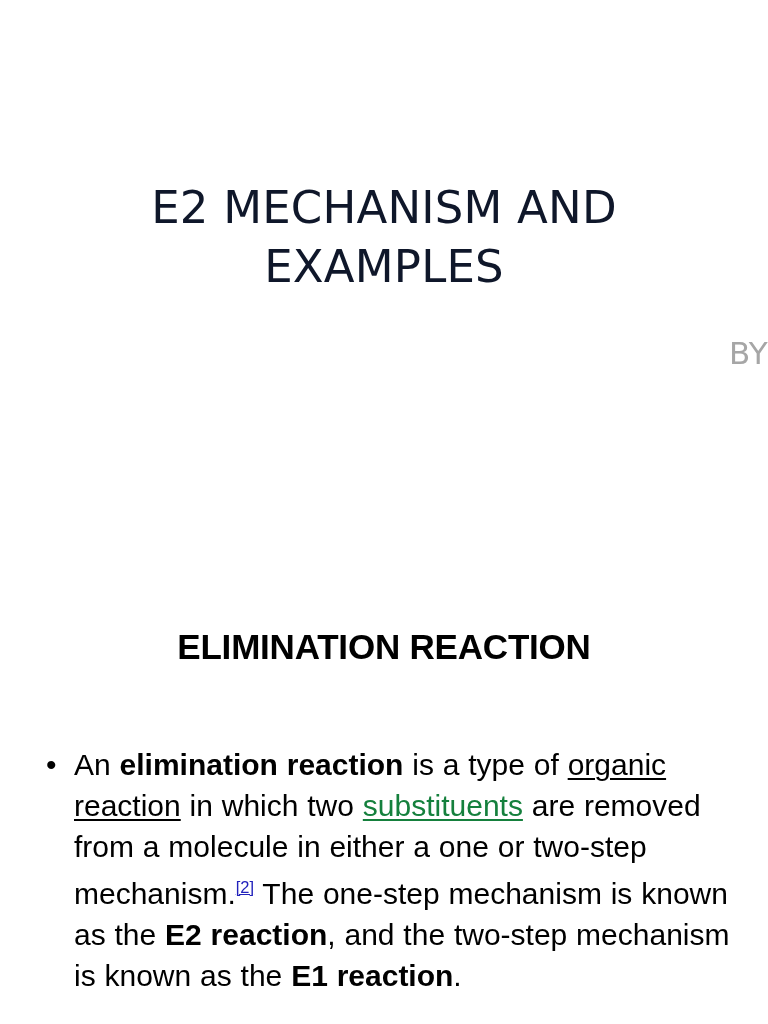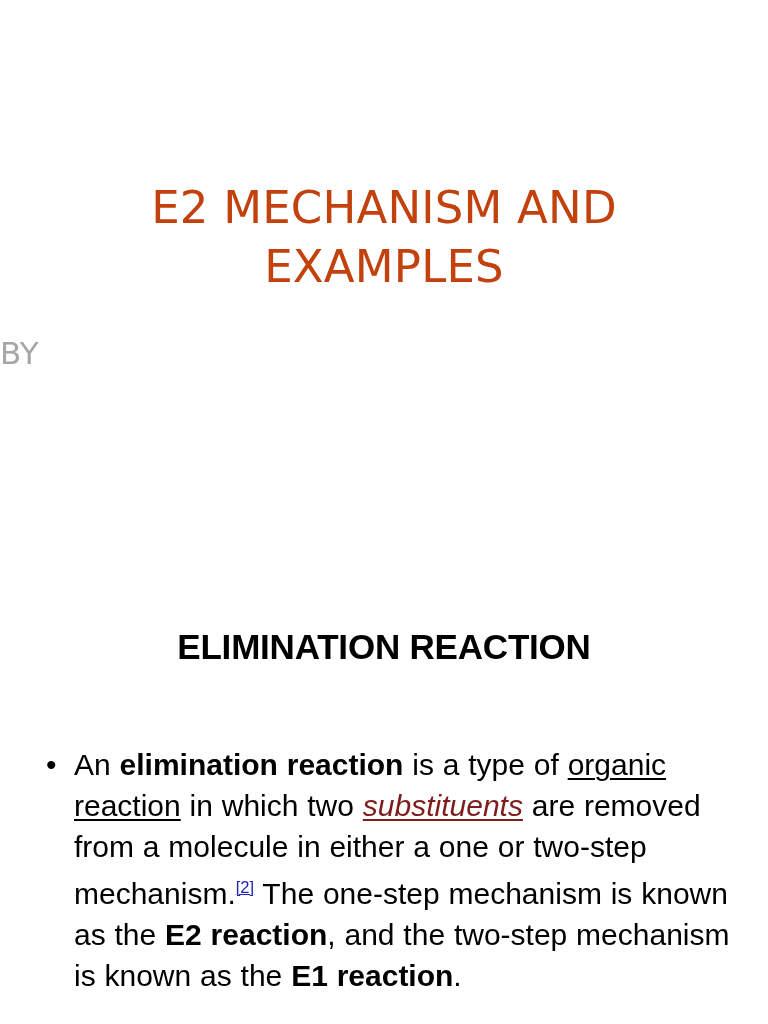--- a/index.html
+++ b/index.html
@@ -32,32 +32,32 @@
     width: 768px;
     text-align: center;
   }
   .slide-title {
     margin: 0;
     font-family: "DejaVu Sans", sans-serif;
     font-weight: 400;
     font-size: 45px;
     line-height: 59px;
     letter-spacing: 0.2px;
-    color: #c2410c;
+    color: #0f172a;
     padding: 0 90px;
     box-sizing: border-box;
   }
 
   
   .subtitle-block {
     position: absolute;
     left: 0;
     top: 329px;
     width: 768px;
-    text-align: left;
+    text-align: right;
   }
   .subtitle-line {
     margin: 0;
     font-family: "DejaVu Sans", sans-serif;
     font-weight: 400;
     font-size: 31px;
     line-height: 48px;
     letter-spacing: 0.2px;
     color: #a6a6a6;
   }
@@ -105,25 +105,24 @@
     color: #000000;
   }
   .b { font-weight: 700; }
   .u-black {
     text-decoration: underline;
     text-decoration-thickness: 2px;
     text-underline-offset: 3px;
     color: #000000;
   }
   .link-blue {
-    color: #7f1d1d;
+    color: #15803d;
     text-decoration: underline;
     text-decoration-thickness: 2px;
     text-underline-offset: 3px;
-    font-style: italic;
   }
   .cite {
     color: #2222bb;
     font-size: 0.55em;
     vertical-align: super;
     text-decoration: underline;
     text-decoration-thickness: 1px;
     text-underline-offset: 1px;
     letter-spacing: 0;
   }

